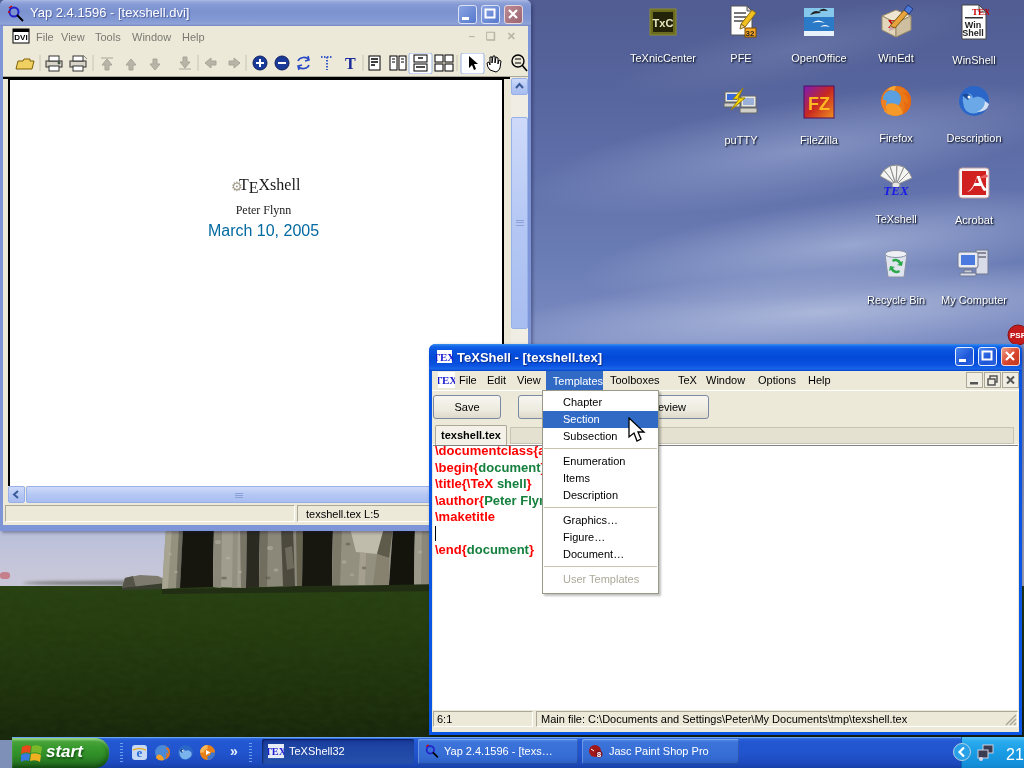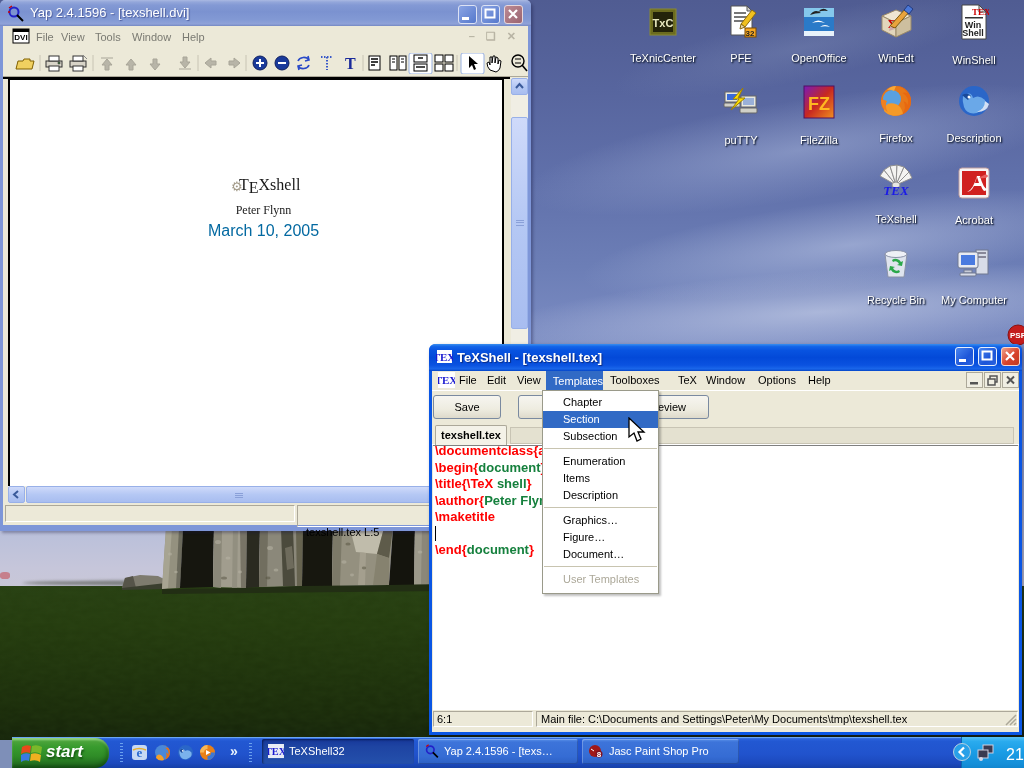--- a/index.html
+++ b/index.html
@@ -455,21 +455,21 @@
         <div class="sbtn abs" style="left:18px;top:0;width:428px;height:17px">
             <div style="position:absolute;left:208px;top:6px;width:8px;height:5px;background:linear-gradient(#8aa0d8 1px,transparent 1px) 0 0/100% 2px"></div>
           </div>
         <div class="sbtn abs" style="right:0;top:0;width:17px;height:17px"><svg width="15" height="15">
               <path d="M6 4 L10 7.5 L6 11" fill="none" stroke="#3a5a9a" stroke-width="2"></path>
             </svg></div>
       </div>
     </div>
     <div class="status">
       <div class="abs" style="left:2px;top:2px;width:290px;height:17px;border:1px solid;border-color:#aca899 #fff #fff #aca899"></div>
-      <div class="abs" style="left:294px;top:2px;width:138px;height:17px;border:1px solid;border-color:#aca899 #fff #fff #aca899;padding:20px 0 0 8px">texshell.tex L:5</div>
+      <div class="abs" style="left:294px;top:2px;width:138px;height:17px;border:1px solid;border-color:#aca899 #fff #fff #aca899;padding:2px 0 0 8px">texshell.tex L:5</div>
       <div class="abs" style="left:434px;top:2px;width:89px;height:17px;border:1px solid;border-color:#aca899 #fff #fff #aca899"></div>
     </div>
   </div>
   <div id="tex">
     <div class="tbar">
       <svg class="abs" style="left:7px;top:5px" width="17" height="17" viewBox="0 0 17 17">
           <rect x="1" y="1" width="15" height="13" fill="#fff"></rect>
           <text x="8" y="12" font-size="11" font-weight="bold" fill="#1a1ad0" text-anchor="middle" font-family="Liberation Serif">TЕX</text>
         </svg>
       <span class="abs" style="left:28px;top:6px;text-shadow:1px 1px 1px #0a2a80">TeXShell - [texshell.tex]</span>

